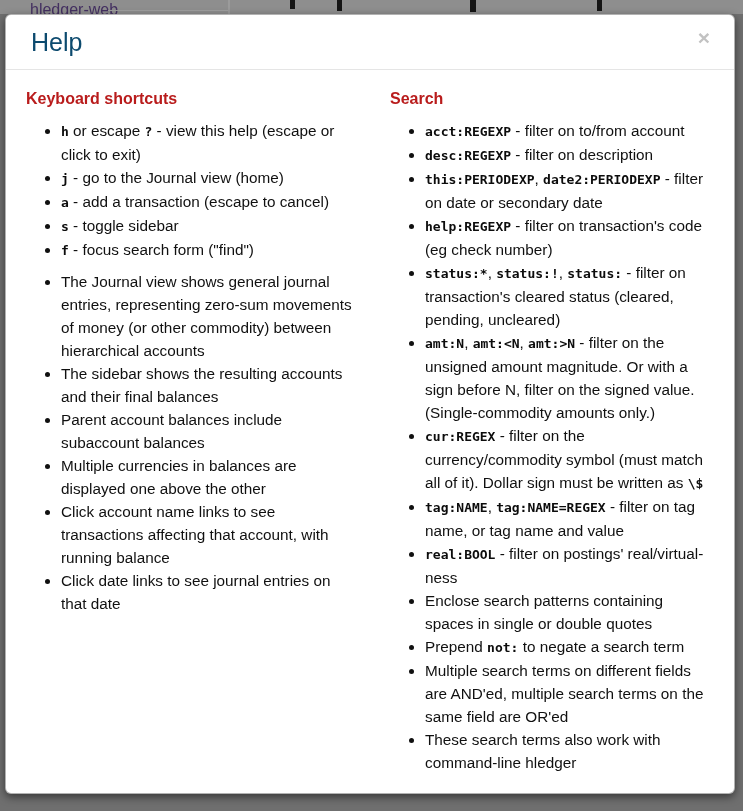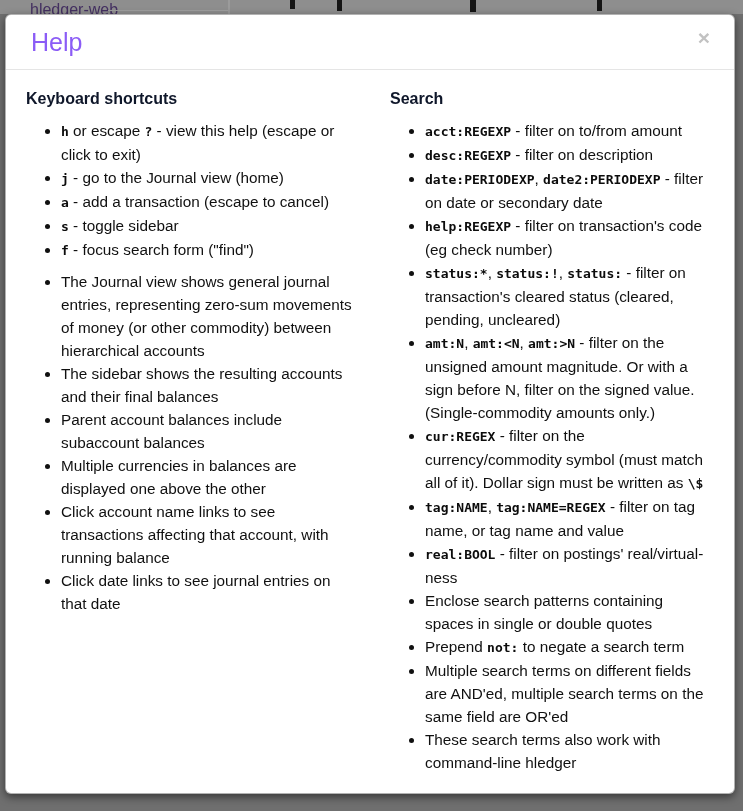--- a/index.html
+++ b/index.html
@@ -43,34 +43,34 @@
     border-radius: 6px;
     box-shadow: 0 3px 9px rgba(0,0,0,0.5);
     overflow: hidden;
   }
   .modal-header {
     position: relative;
     padding: 13px 25px 13px 25px;
     border-bottom: 1px solid #e5e5e5;
   }
   .modal-title {
-    font-size: 25px; font-weight: 400; line-height: 28px; color: #8b5cf6;
+    font-size: 25px; font-weight: 400; line-height: 28px; color: #0c4a6e;
   }
   .close {
     position: absolute; right: 24px; top: 12px;
     font-size: 21px; font-weight: bold; line-height: 21px;
     color: #c2c2c2; cursor: pointer;
     font-family: "Liberation Sans", sans-serif;
   }
   .modal-body { display: flex; padding-top: 2px; }
   .col { width: 50%; padding: 0 14px 0 20px; }
   .col + .col { padding-left: 20px; padding-right: 28px; }
 
   .section-heading {
-    font-size: 16px; font-weight: bold; color: #0f172a;
+    font-size: 16px; font-weight: bold; color: #b91c1c;
     margin: 17px 0 11px 0; line-height: 19px;
   }
   ul.help-list {
     margin: 0 0 8px 0; padding-left: 35px;
     list-style: disc; color: #101010;
   }
   ul.help-list li {
     font-size: 15.3px; line-height: 23px; color: #101010;
   }
   .code {
@@ -111,23 +111,23 @@
           <li><span>The sidebar shows the resulting accounts and their final balances</span></li>
           <li><span>Parent account balances include subaccount balances</span></li>
           <li><span>Multiple currencies in balances are displayed one above the other</span></li>
           <li><span>Click account name links to see transactions affecting that account, with running balance</span></li>
           <li><span>Click date links to see journal entries on that date</span></li>
         </ul>
       </div>
     <div class="col" id="col-1">
         <h3 class="section-heading">Search</h3>
         <ul class="help-list">
-          <li><span class="code">acct:REGEXP</span><span> - filter on to/from amount</span></li>
+          <li><span class="code">acct:REGEXP</span><span> - filter on to/from account</span></li>
           <li><span class="code">desc:REGEXP</span><span> - filter on description</span></li>
-          <li><span class="code">date:PERIODEXP</span><span>, </span><span class="code">date2:PERIODEXP</span><span> - filter on date or secondary date</span></li>
+          <li><span class="code">this:PERIODEXP</span><span>, </span><span class="code">date2:PERIODEXP</span><span> - filter on date or secondary date</span></li>
           <li><span class="code">help:REGEXP</span><span> - filter on transaction's code (eg check number)</span></li>
           <li><span class="code">status:*</span><span>, </span><span class="code">status:!</span><span>, </span><span class="code">status:</span><span> - filter on transaction's cleared status (cleared, pending, uncleared)</span></li>
           <li><span class="code">amt:N</span><span>, </span><span class="code">amt:&lt;N</span><span>, </span><span class="code">amt:&gt;N</span><span> - filter on the unsigned amount magnitude. Or with a sign before N, filter on the signed value. (Single-commodity amounts only.)</span></li>
           <li><span class="code">cur:REGEX</span><span> - filter on the currency/commodity symbol (must match all of it). Dollar sign must be written as </span><span class="code">\$</span></li>
           <li><span class="code">tag:NAME</span><span>, </span><span class="code">tag:NAME=REGEX</span><span> - filter on tag name, or tag name and value</span></li>
           <li><span class="code">real:BOOL</span><span> - filter on postings' real/virtual-ness</span></li>
           <li><span>Enclose search patterns containing spaces in single or double quotes</span></li>
           <li><span>Prepend </span><span class="code">not:</span><span> to negate a search term</span></li>
           <li><span>Multiple search terms on different fields are AND'ed, multiple search terms on the same field are OR'ed</span></li>
           <li><span>These search terms also work with command-line hledger</span></li>

